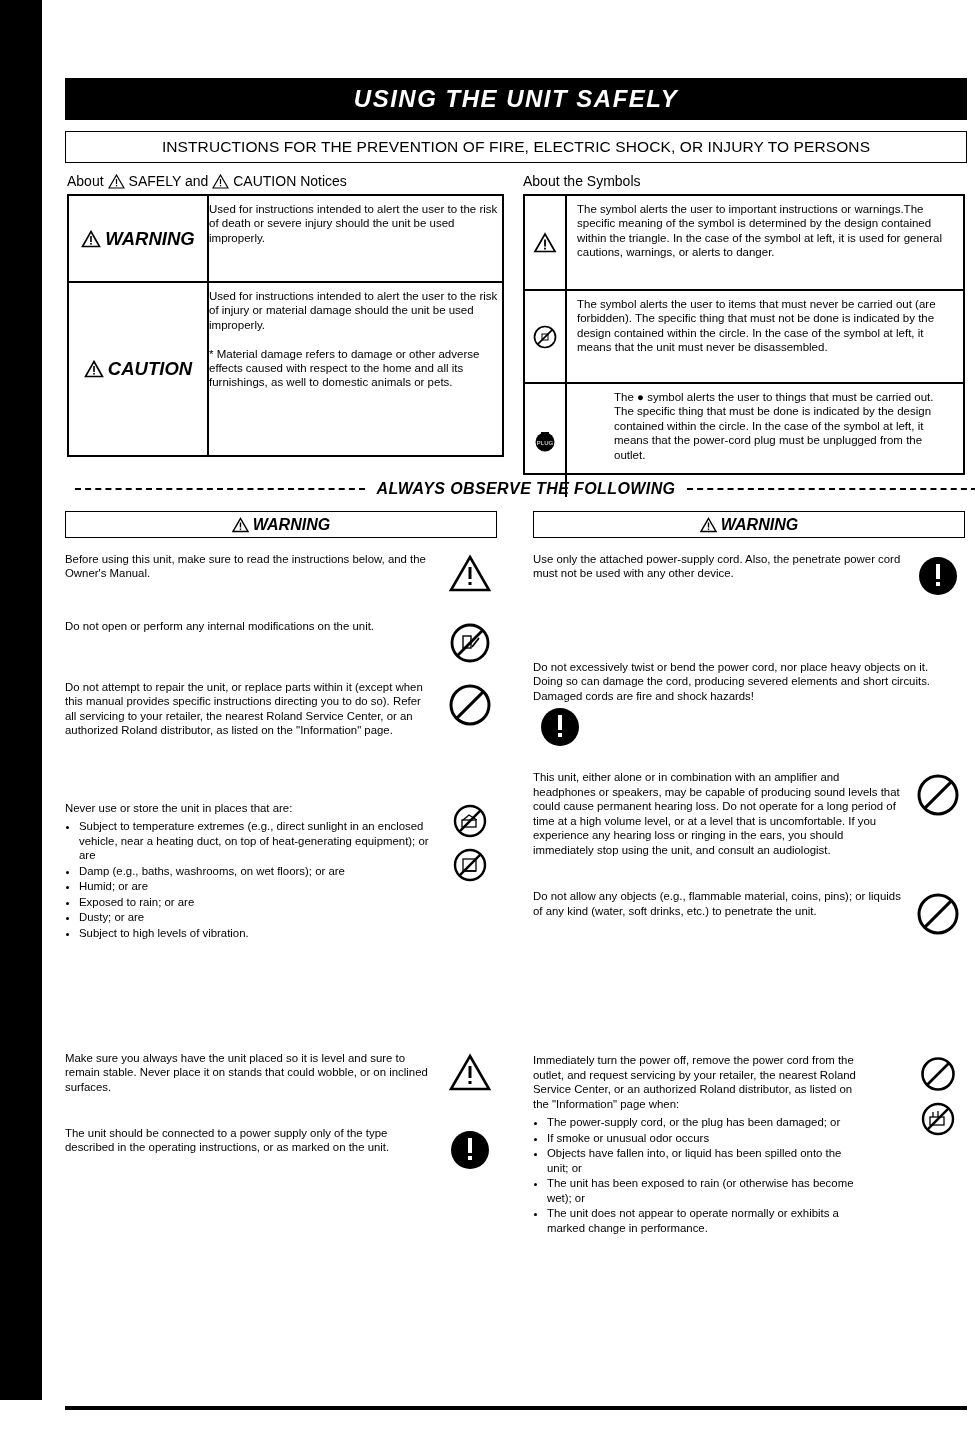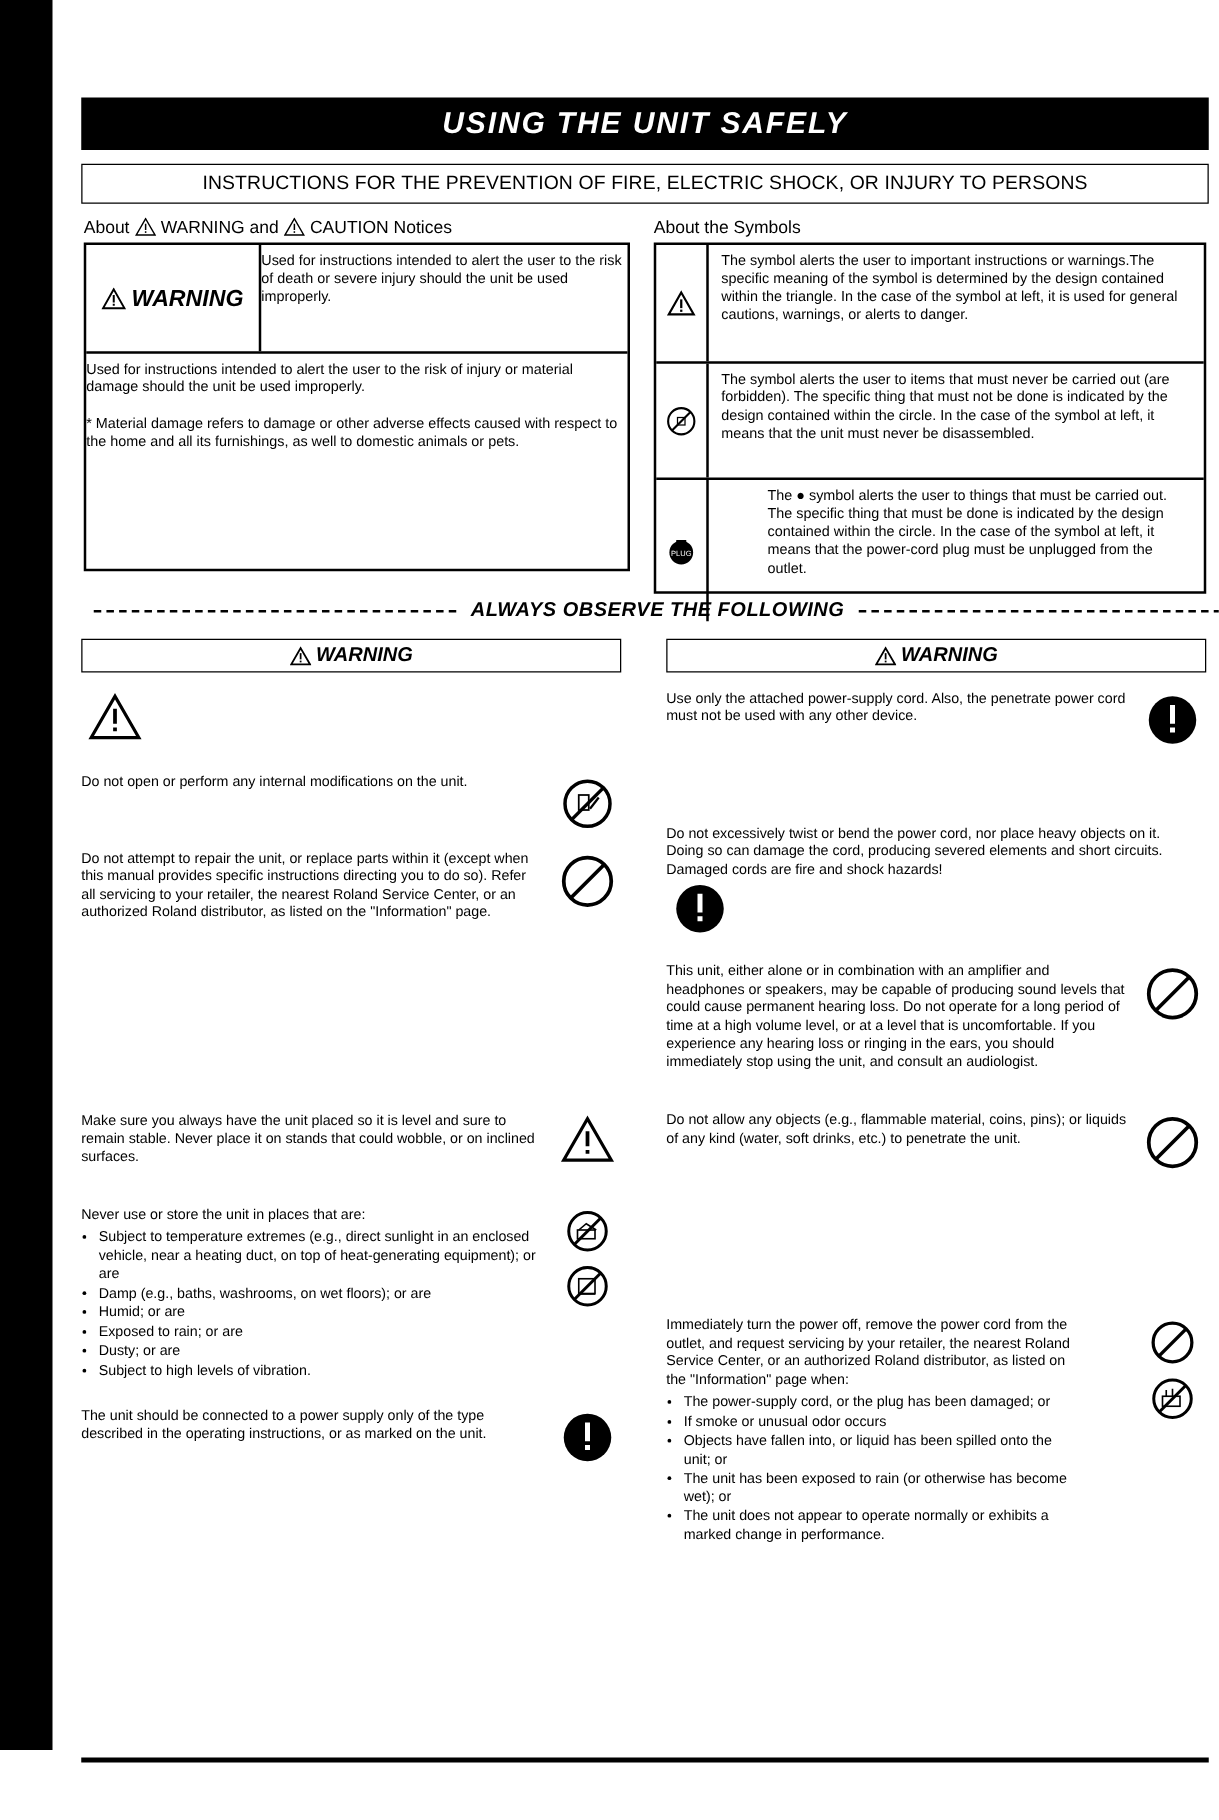--- a/index.html
+++ b/index.html
@@ -272,21 +272,21 @@
 
   <div class="cap-left">
     <span>About</span>
     <span>
       <svg width="17" height="15" viewBox="0 0 17 15">
         <polygon points="8.5,1 16,14 1,14" fill="none" stroke="#000" stroke-width="1.2"></polygon>
         <rect x="7.9" y="5" width="1.2" height="5" fill="#000"></rect>
         <rect x="7.9" y="11" width="1.2" height="1.3" fill="#000"></rect>
       </svg>
     </span>
-    <span>WARNING and</span>
+    <span>SAFELY and</span>
     <span>
       <svg width="17" height="15" viewBox="0 0 17 15">
         <polygon points="8.5,1 16,14 1,14" fill="none" stroke="#000" stroke-width="1.2"></polygon>
         <rect x="7.9" y="5" width="1.2" height="5" fill="#000"></rect>
         <rect x="7.9" y="11" width="1.2" height="1.3" fill="#000"></rect>
       </svg>
     </span>
     <span>CAUTION Notices</span>
   </div>
 
@@ -300,20 +300,30 @@
             <polygon points="10,1.5 18.5,16.5 1.5,16.5" fill="none" stroke="#000" stroke-width="1.6"></polygon>
             <rect x="9.2" y="6" width="1.6" height="6" fill="#000"></rect>
             <rect x="9.2" y="13" width="1.6" height="1.6" fill="#000"></rect>
           </svg>
         </span>
         <span>WARNING</span>
       </div>
       <div class="notice-body">Used for instructions intended to alert the user to the risk of death or severe injury should the unit be used improperly.</div>
     </div>
     <div class="notice-row r2">
+      <div class="notice-label">
+        <span>
+          <svg width="20" height="18" viewBox="0 0 20 18">
+            <polygon points="10,1.5 18.5,16.5 1.5,16.5" fill="none" stroke="#000" stroke-width="1.6"></polygon>
+            <rect x="9.2" y="6" width="1.6" height="6" fill="#000"></rect>
+            <rect x="9.2" y="13" width="1.6" height="1.6" fill="#000"></rect>
+          </svg>
+        </span>
+        <span>CAUTION</span>
+      </div>
       <div class="notice-body" style="white-space:pre-line;">Used for instructions intended to alert the user to the risk of injury or material damage should the unit be used improperly.
 
 * Material damage refers to damage or other adverse effects caused with respect to the home and all its furnishings, as well to domestic animals or pets.</div>
     </div>
   </div>
 
   <div class="symbol-table">
     <div class="symbol-row s1">
       <div class="symbol-cell-icon">
         <svg width="24" height="22" viewBox="0 0 24 22">
@@ -360,20 +370,21 @@
           <rect x="7.8" y="5.5" width="1.4" height="5" fill="#000"></rect>
           <rect x="7.8" y="11.5" width="1.4" height="1.4" fill="#000"></rect>
         </svg>
       </span>
       <span>WARNING</span>
     </div>
 
     <div class="items">
 
       <div class="item" style="min-height:56px;">
+        <div class="item-text">Before using this unit, make sure to read the instructions below, and the Owner's Manual.</div>
         <div class="item-icon">
           <svg width="44" height="40" viewBox="0 0 44 40">
             <polygon points="22,3 41,36 3,36" fill="none" stroke="#000" stroke-width="2.6"></polygon>
             <rect x="20.5" y="13" width="3" height="12" fill="#000"></rect>
             <rect x="20.5" y="28" width="3" height="3" fill="#000"></rect>
           </svg>
         </div>
       </div>
 
       <div class="item" style="min-height:50px;">
@@ -387,31 +398,20 @@
           </svg>
         </div>
       </div>
 
       <div class="item" style="min-height:110px;">
         <div class="item-text">Do not attempt to repair the unit, or replace parts within it (except when this manual provides specific instructions directing you to do so). Refer all servicing to your retailer, the nearest Roland Service Center, or an authorized Roland distributor, as listed on the "Information" page.</div>
         <div class="item-icon">
           <svg width="46" height="46" viewBox="0 0 46 46">
             <circle cx="23" cy="23" r="19" fill="none" stroke="#000" stroke-width="3"></circle>
             <line x1="9.6" y1="36.4" x2="36.4" y2="9.6" stroke="#000" stroke-width="3"></line>
-          </svg>
-        </div>
-      </div>
-
-      <div class="item" style="min-height:64px; margin-top:100px;">
-        <div class="item-text">Make sure you always have the unit placed so it is level and sure to remain stable. Never place it on stands that could wobble, or on inclined surfaces.</div>
-        <div class="item-icon">
-          <svg width="44" height="40" viewBox="0 0 44 40">
-            <polygon points="22,3 41,36 3,36" fill="none" stroke="#000" stroke-width="2.6"></polygon>
-            <rect x="20.5" y="13" width="3" height="12" fill="#000"></rect>
-            <rect x="20.5" y="28" width="3" height="3" fill="#000"></rect>
           </svg>
         </div>
       </div>
 
       <div class="item" style="min-height:150px;">
         <div class="item-text">
           <span>Never use or store the unit in places that are:</span>
           <ul>
             <li>Subject to temperature extremes (e.g., direct sunlight in an enclosed vehicle, near a heating duct, on top of heat-generating equipment); or are</li>
             <li>Damp (e.g., baths, washrooms, on wet floors); or are</li>
@@ -434,20 +434,31 @@
             <svg width="36" height="36" viewBox="0 0 36 36">
               <circle cx="18" cy="18" r="15" fill="none" stroke="#000" stroke-width="2.4"></circle>
               <line x1="7.4" y1="28.6" x2="28.6" y2="7.4" stroke="#000" stroke-width="2.4"></line>
               <rect x="11" y="12" width="13" height="12" fill="none" stroke="#000" stroke-width="1.3"></rect>
               <line x1="11" y1="24" x2="24" y2="24" stroke="#000" stroke-width="1.6"></line>
             </svg>
           </span>
         </div>
       </div>
 
+      <div class="item" style="min-height:64px; margin-top:100px;">
+        <div class="item-text">Make sure you always have the unit placed so it is level and sure to remain stable. Never place it on stands that could wobble, or on inclined surfaces.</div>
+        <div class="item-icon">
+          <svg width="44" height="40" viewBox="0 0 44 40">
+            <polygon points="22,3 41,36 3,36" fill="none" stroke="#000" stroke-width="2.6"></polygon>
+            <rect x="20.5" y="13" width="3" height="12" fill="#000"></rect>
+            <rect x="20.5" y="28" width="3" height="3" fill="#000"></rect>
+          </svg>
+        </div>
+      </div>
+
       <div class="item" style="min-height:60px;">
         <div class="item-text">The unit should be connected to a power supply only of the type described in the operating instructions, or as marked on the unit.</div>
         <div class="item-icon">
           <svg width="44" height="44" viewBox="0 0 44 44">
             <circle cx="22" cy="22" r="19" fill="#000"></circle>
             <rect x="20" y="10" width="4" height="15" fill="#fff"></rect>
             <rect x="20" y="28" width="4" height="4" fill="#fff"></rect>
           </svg>
         </div>
       </div>

